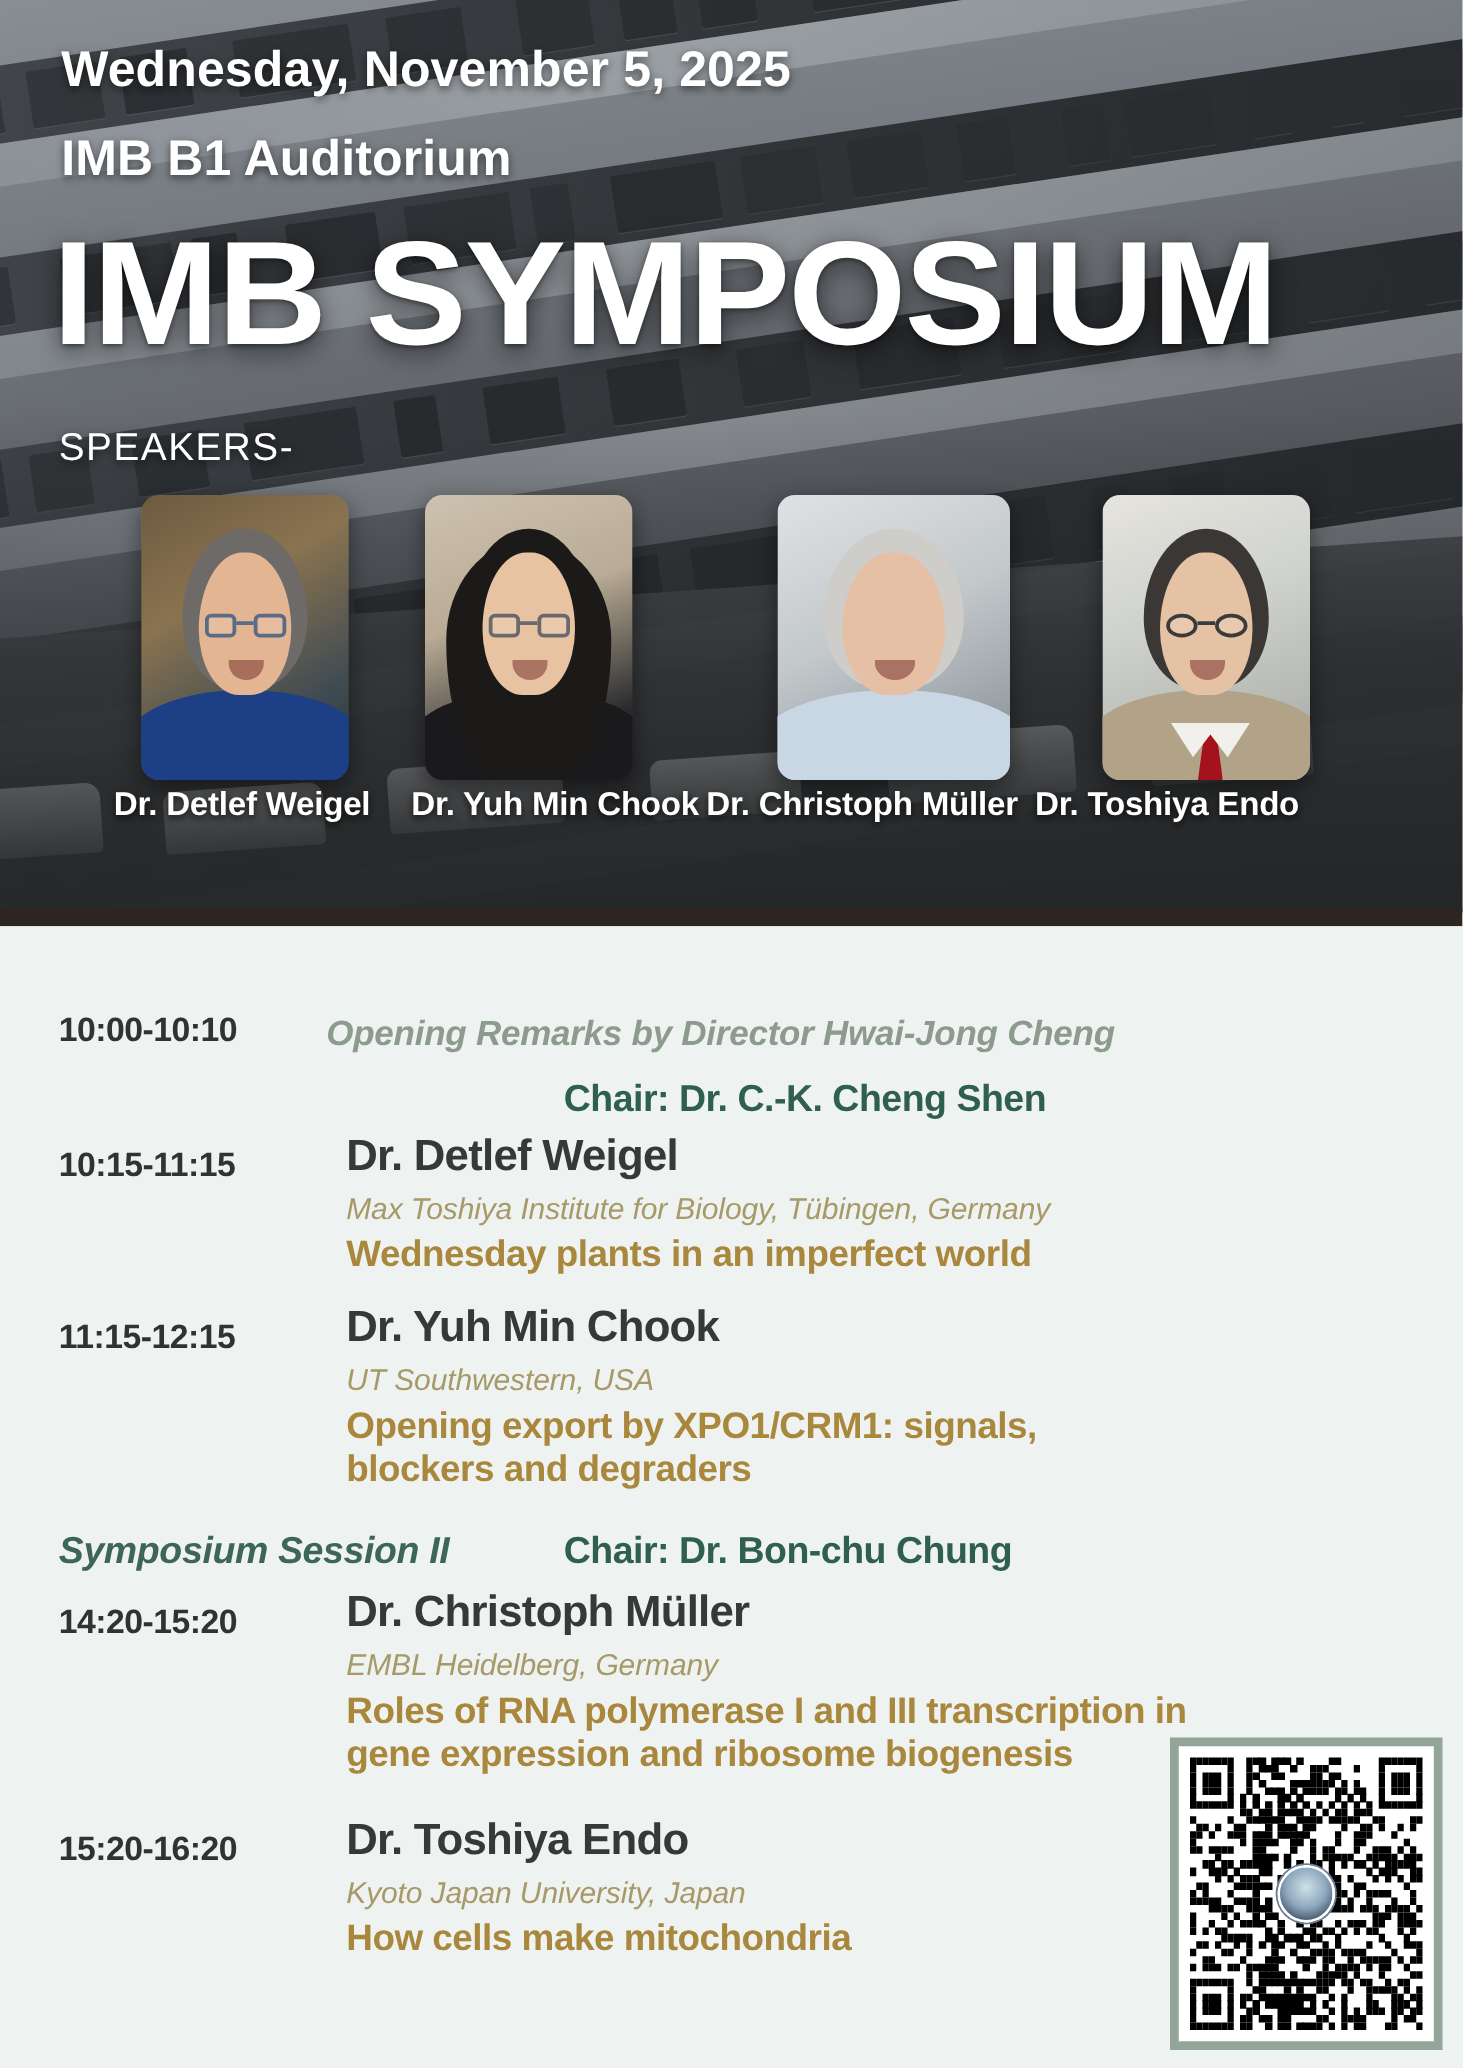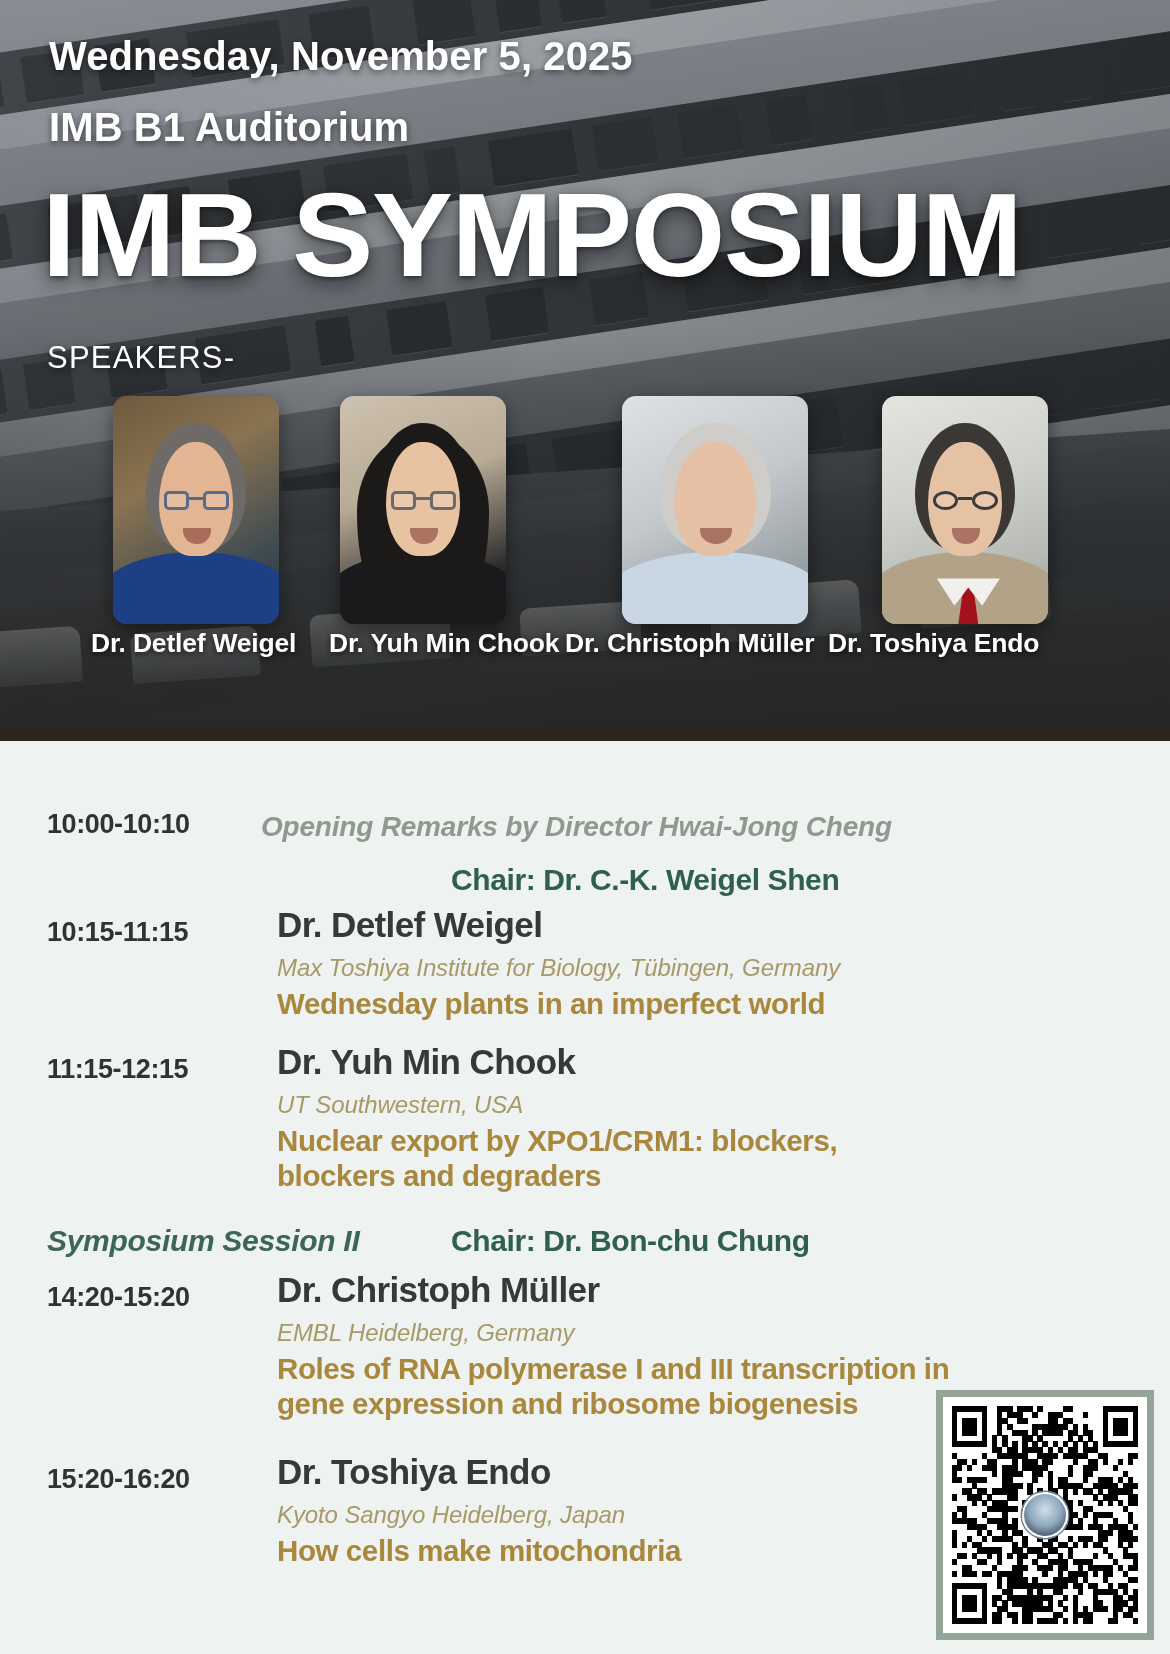--- a/index.html
+++ b/index.html
@@ -311,43 +311,43 @@
     </div>
   </div>
 
   <div class="divider-bar"></div>
 
   <div class="body-area">
 
     <div class="time" style="top:68px;">10:00-10:10</div>
     <div class="opening-text" style="top:70px;">Opening Remarks by Director Hwai-Jong Cheng</div>
 
-    <div class="session-chair" style="top:122px;">Chair: Dr. C.-K. Weigel Shen</div>
+    <div class="session-chair" style="top:122px;">Chair: Dr. C.-K. Cheng Shen</div>
 
     <div class="time" style="top:176px;">10:15-11:15</div>
     <div class="spk-name" style="top:164px;">Dr. Detlef Weigel</div>
     <div class="spk-affil" style="top:213px;">Max Toshiya Institute for Biology, Tübingen, Germany</div>
     <div class="spk-title" style="top:246px;">Wednesday plants in an imperfect world</div>
 
     <div class="time" style="top:313px;">11:15-12:15</div>
     <div class="spk-name" style="top:301px;">Dr. Yuh Min Chook</div>
     <div class="spk-affil" style="top:350px;">UT Southwestern, USA</div>
-    <div class="spk-title" style="top:383px; max-width:600px;">Nuclear export by XPO1/CRM1: blockers, blockers and degraders</div>
+    <div class="spk-title" style="top:383px; max-width:600px;">Opening export by XPO1/CRM1: signals, blockers and degraders</div>
 
     <div class="session-label" style="top:483px;">Symposium Session II</div>
     <div class="session-chair" style="top:483px;">Chair: Dr. Bon-chu Chung</div>
 
     <div class="time" style="top:541px;">14:20-15:20</div>
     <div class="spk-name" style="top:529px;">Dr. Christoph Müller</div>
     <div class="spk-affil" style="top:578px;">EMBL Heidelberg, Germany</div>
     <div class="spk-title" style="top:611px; max-width:710px;">Roles of RNA polymerase I and III transcription in gene expression and ribosome biogenesis</div>
 
     <div class="time" style="top:723px;">15:20-16:20</div>
     <div class="spk-name" style="top:711px;">Dr. Toshiya Endo</div>
-    <div class="spk-affil" style="top:760px;">Kyoto Sangyo Heidelberg, Japan</div>
+    <div class="spk-affil" style="top:760px;">Kyoto Japan University, Japan</div>
     <div class="spk-title" style="top:793px;">How cells make mitochondria</div>
   </div>
 
   <div class="qr-frame">
     <div class="qr-inner">
       <div class="qr-canvas" id="qr-canvas">
           <i class="qm" style="left:0%;top:0%;width:2.8227027027027027%;height:2.8227027027027027%"></i>
           <i class="qm" style="left:2.7027027027027026%;top:0%;width:2.8227027027027027%;height:2.8227027027027027%"></i>
           <i class="qm" style="left:5.405405405405405%;top:0%;width:2.8227027027027027%;height:2.8227027027027027%"></i>
           <i class="qm" style="left:8.108108108108109%;top:0%;width:2.8227027027027027%;height:2.8227027027027027%"></i>

